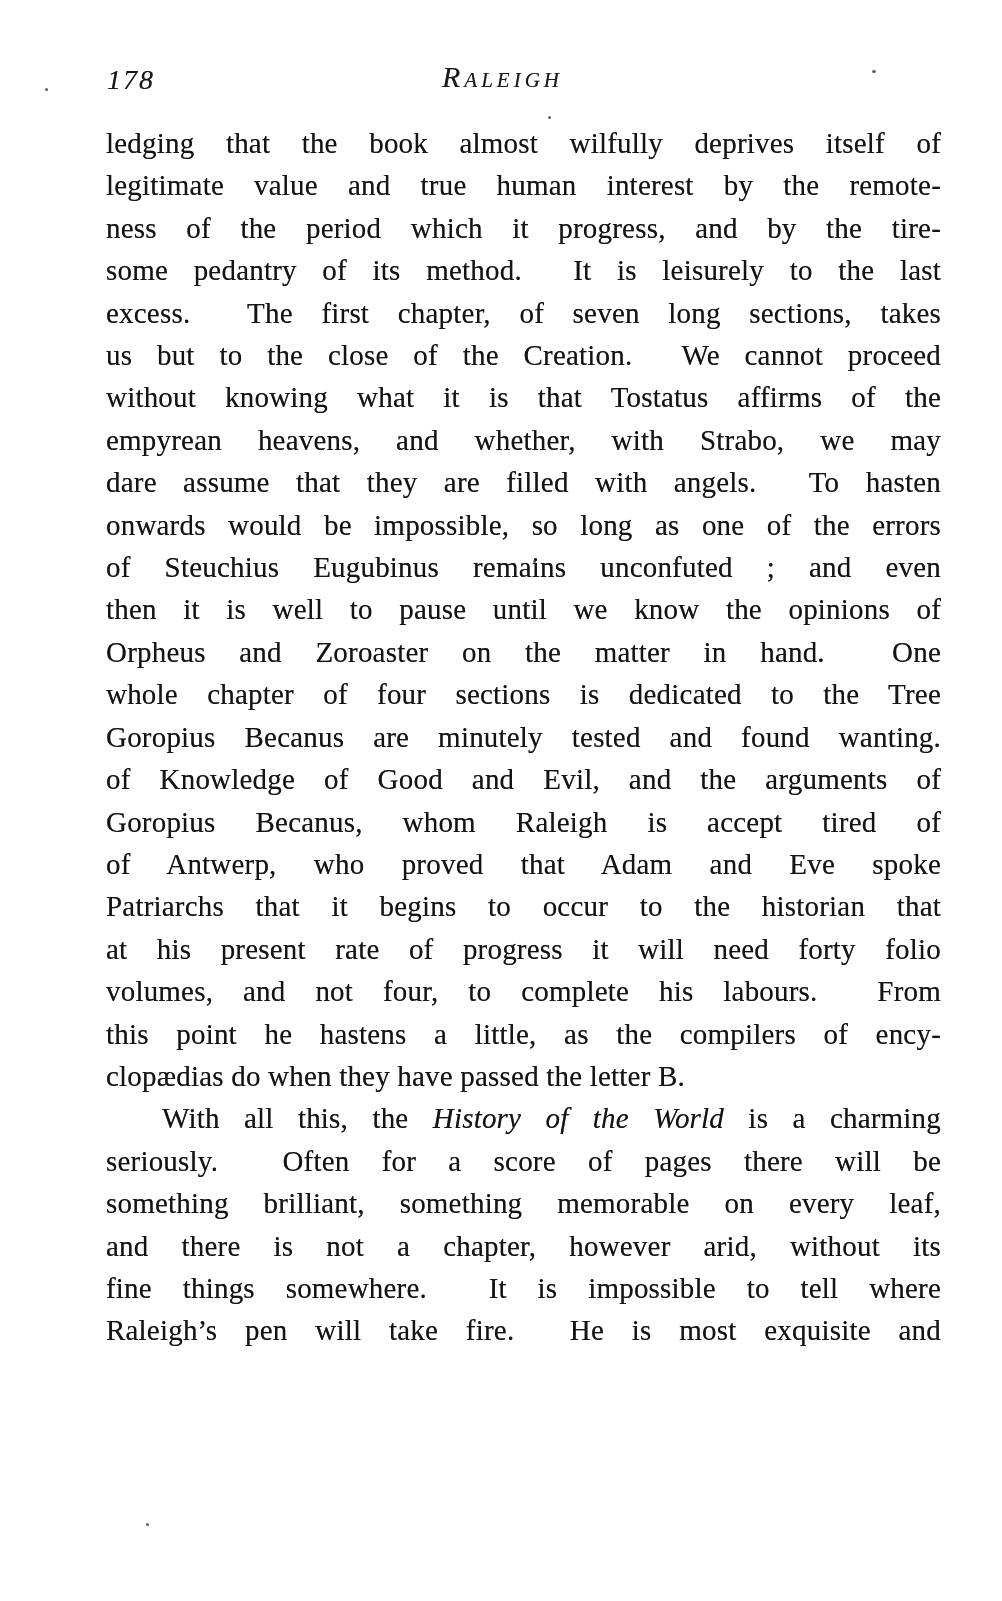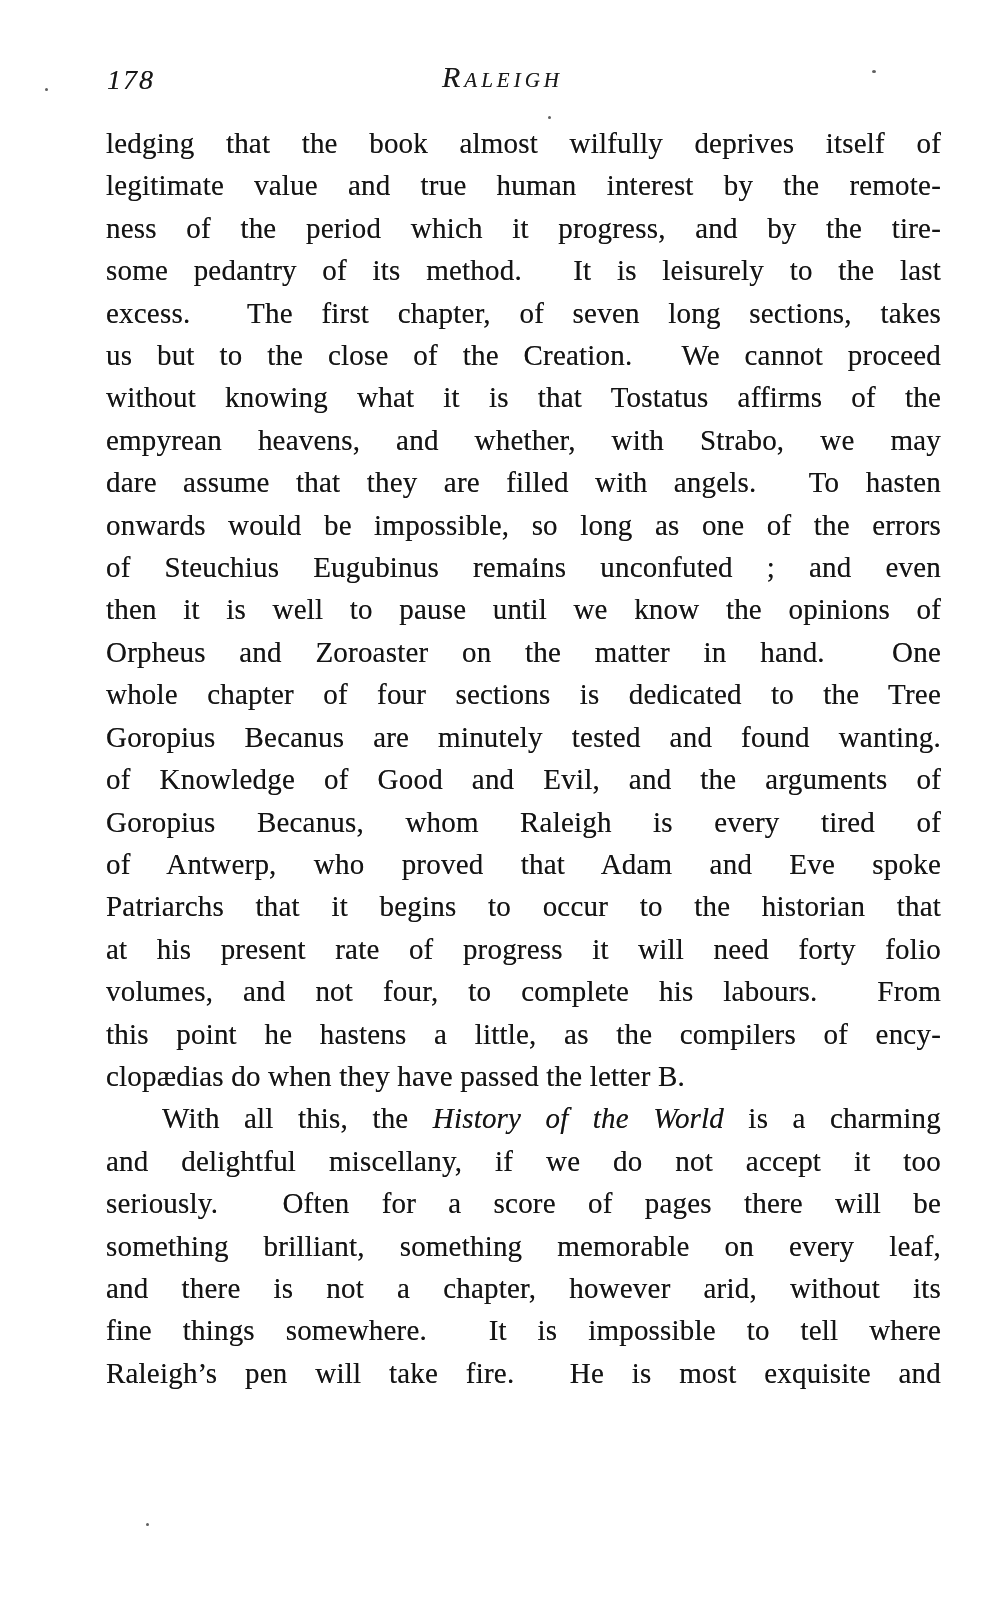--- a/index.html
+++ b/index.html
@@ -98,29 +98,28 @@
       <div class="line"><span>without knowing what it is that Tostatus affirms of the</span></div>
       <div class="line"><span>empyrean heavens, and whether, with Strabo, we may</span></div>
       <div class="line"><span>dare assume that they are filled with angels.  To hasten</span></div>
       <div class="line"><span>onwards would be impossible, so long as one of the errors</span></div>
       <div class="line"><span>of Steuchius Eugubinus remains unconfuted ; and even</span></div>
       <div class="line"><span>then it is well to pause until we know the opinions of</span></div>
       <div class="line"><span>Orpheus and Zoroaster on the matter in hand.  One</span></div>
       <div class="line"><span>whole chapter of four sections is dedicated to the Tree</span></div>
       <div class="line"><span>Goropius Becanus are minutely tested and found wanting.</span></div>
       <div class="line"><span>of Knowledge of Good and Evil, and the arguments of</span></div>
-      <div class="line"><span>Goropius Becanus, whom Raleigh is every tired of</span></div>
+      <div class="line"><span>Goropius Becanus, whom Raleigh is accept tired of</span></div>
       <div class="line"><span>of Antwerp, who proved that Adam and Eve spoke</span></div>
       <div class="line"><span>Patriarchs that it begins to occur to the historian that</span></div>
       <div class="line"><span>at his present rate of progress it will need forty folio</span></div>
       <div class="line"><span>volumes, and not four, to complete his labours.  From</span></div>
       <div class="line"><span>this point he hastens a little, as the compilers of ency-</span></div>
       <div class="line para-end"><span>clopædias do when they have passed the letter B.</span></div>
       <div class="line indent"><span>With all this, the </span><span class="italic">History of the World</span><span> is a charming</span></div>
-      <div class="line"><span>and delightful miscellany, if we do not accept it too</span></div>
       <div class="line"><span>seriously.  Often for a score of pages there will be</span></div>
       <div class="line"><span>something brilliant, something memorable on every leaf,</span></div>
       <div class="line"><span>and there is not a chapter, however arid, without its</span></div>
       <div class="line"><span>fine things somewhere.  It is impossible to tell where</span></div>
       <div class="line"><span>Raleigh’s pen will take fire.  He is most exquisite and</span></div>
     </div>
 
   <div class="scan-speck" style="left:45px;  top:88px;   width:3px; height:3px;"></div>
   <div class="scan-speck" style="left:872px; top:70px;   width:4px; height:3px;"></div>
   <div class="scan-speck" style="left:548px; top:116px;  width:3px; height:3px;"></div>

